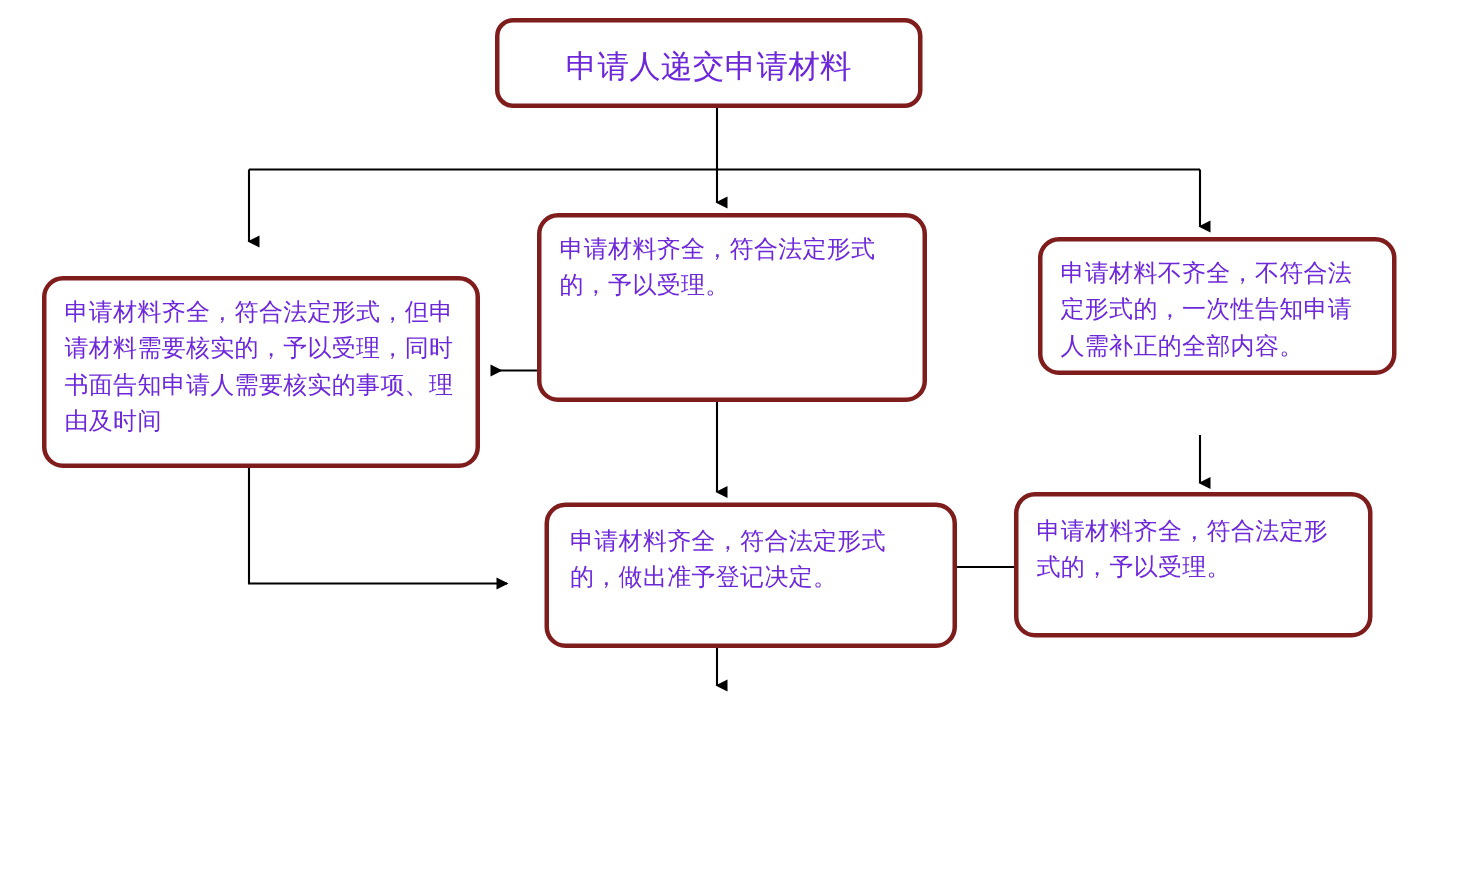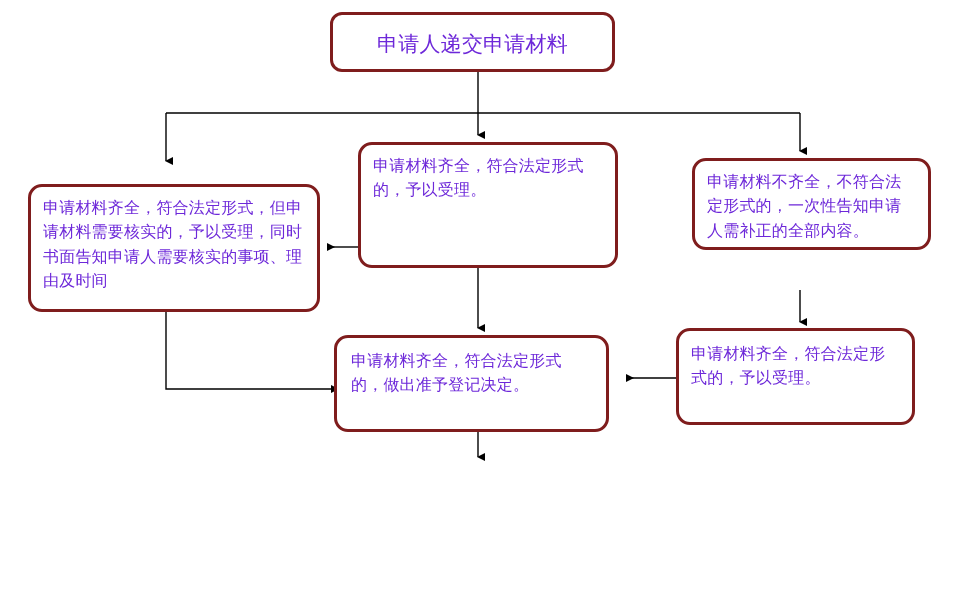--- a/index.html
+++ b/index.html
@@ -75,21 +75,21 @@
     height: 92px;
     margin-left: 16px;
   }
   #node-incomplete .txt {
     padding: 9px 12px 0 12px;
     font-size: 16px;
     text-align: left;
   }
   
   #node-approve {
-    left: 334px;
+    left: 363px;
     top: 335px;
     width: 275px;
     height: 97px;
   }
   #node-approve .txt {
     padding: 11px 14px 0 14px;
     font-size: 16px;
     text-align: left;
   }
   

